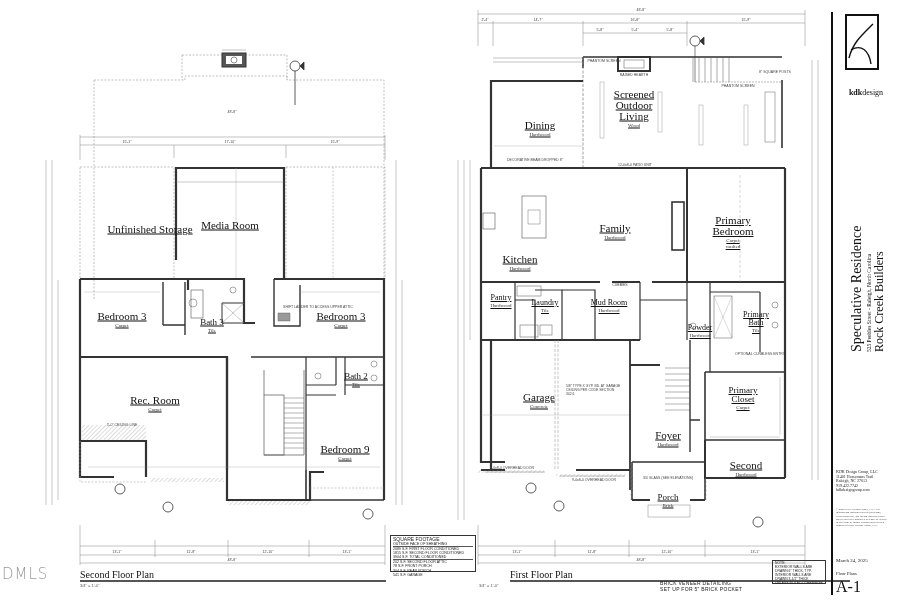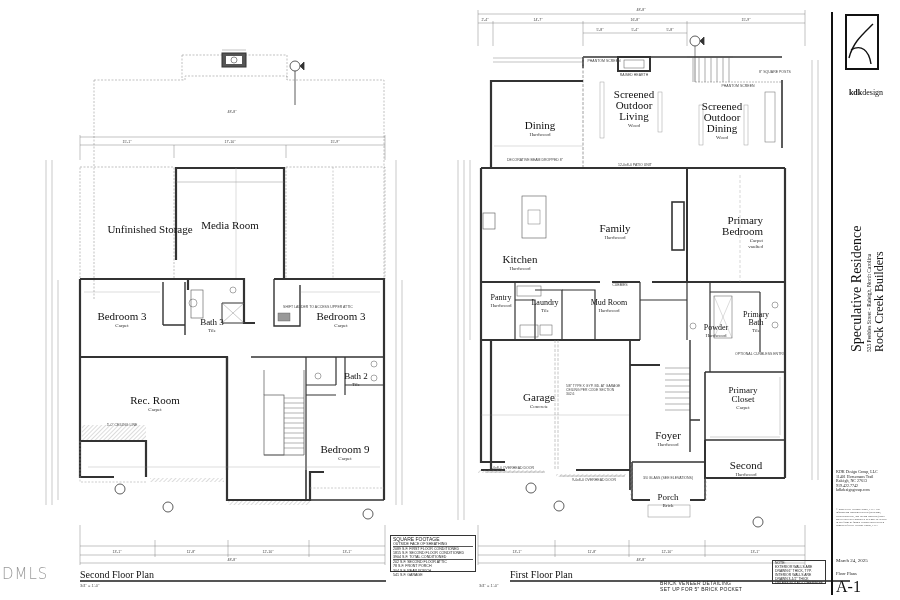--- a/index.html
+++ b/index.html
@@ -1,19 +1,19 @@
 <!DOCTYPE html>
 <html><head>
 <meta charset="utf-8">
 <style>
   html,body{margin:0;padding:0;background:#fff;}
   body{width:900px;height:600px;position:relative;overflow:hidden;font-family:"Liberation Serif","DejaVu Serif",serif;color:#111;}
   .sheet{position:absolute;left:0;top:0;width:900px;height:600px;}
   svg{position:absolute;left:0;top:0;}
-  .lbl{position:absolute;text-align:center;line-height:1.0;white-space:nowrap;transform:translate(-50%,-50%);}
+  .lbl{position:absolute;text-align:center;line-height:1.0;white-space:nowrap;transform:translate(-50%,-50%);text-decoration:underline;}
   .room-name{font-size:11px;color:#111;}
   .room-sub{font-size:5px;color:#333;display:block;margin-top:1px;}
   .dim{position:absolute;font-family:"Liberation Sans",sans-serif;font-size:3.5px;color:#444;white-space:nowrap;transform:translate(-50%,-50%);}
   .plan-title{position:absolute;font-size:10px;color:#111;border-bottom:2px solid #555;}
   .plan-title .t{display:block;}
   .plan-scale{position:absolute;font-family:"Liberation Sans",sans-serif;font-size:4px;color:#555;}
   .sqft{position:absolute;left:390px;top:535px;width:86px;height:37px;border:1px solid #333;font-family:"Liberation Sans",sans-serif;font-size:3.6px;line-height:4.1px;padding:1px 2px;box-sizing:border-box;color:#222;}
   .sqft .hd{font-size:5px;line-height:5px;}
   .note{position:absolute;left:772px;top:560px;width:54px;height:24px;border:1px solid #333;font-family:"Liberation Sans",sans-serif;font-size:3.4px;line-height:3.9px;padding:1px 2px;box-sizing:border-box;color:#222;}
   .brick{position:absolute;left:660px;top:580px;font-family:"Liberation Sans",sans-serif;font-size:5px;line-height:6px;color:#222;letter-spacing:.3px;}
@@ -331,50 +331,46 @@
   <div class="dim" style="left:232px;top:560px;">48'-8"</div>
 
   <div class="lbl room-name" style="left:540px;top:128px;">
     <span>Dining</span>
     <span class="room-sub">Hardwood</span>
   </div>
   <div class="lbl room-name" style="left:634px;top:108px;width:60px;white-space:normal;">
     <span>Screened Outdoor Living</span>
     <span class="room-sub">Wood</span>
   </div>
-  <div class="lbl room-name" style="left:722px;top:120px;width:60px;white-space:normal;">
-    <span>Screened Outdoor Dining</span>
-    <span class="room-sub">Wood</span>
-  </div>
   <div class="lbl room-name" style="left:615px;top:231px;">
     <span>Family</span>
     <span class="room-sub">Hardwood</span>
   </div>
   <div class="lbl room-name" style="left:520px;top:262px;">
     <span>Kitchen</span>
     <span class="room-sub">Hardwood</span>
   </div>
-  <div class="lbl room-name" style="left:733px;top:232px;width:60px;white-space:normal;text-align:right;">
+  <div class="lbl room-name" style="left:733px;top:232px;width:60px;white-space:normal;">
     <span>Primary Bedroom</span>
     <span class="room-sub">Carpet</span>
     <span class="room-sub">vaulted</span>
   </div>
   <div class="lbl room-name" style="left:501px;top:301px;font-size:8px;">
     <span>Pantry</span>
     <span class="room-sub">Hardwood</span>
   </div>
   <div class="lbl room-name" style="left:545px;top:306px;font-size:8px;">
     <span>Laundry</span>
     <span class="room-sub">Tile</span>
   </div>
   <div class="lbl room-name" style="left:609px;top:306px;font-size:8px;">
     <span>Mud Room</span>
     <span class="room-sub">Hardwood</span>
   </div>
-  <div class="lbl room-name" style="left:700px;top:331px;font-size:8px;margin-left:16px;">
+  <div class="lbl room-name" style="left:700px;top:331px;font-size:8px;">
     <span>Powder</span>
     <span class="room-sub">Hardwood</span>
   </div>
   <div class="lbl room-name" style="left:756px;top:322px;font-size:8px;width:34px;white-space:normal;">
     <span>Primary Bath</span>
     <span class="room-sub">Tile</span>
   </div>
   <div class="lbl room-name" style="left:539px;top:400px;">
     <span>Garage</span>
     <span class="room-sub">Concrete</span>

